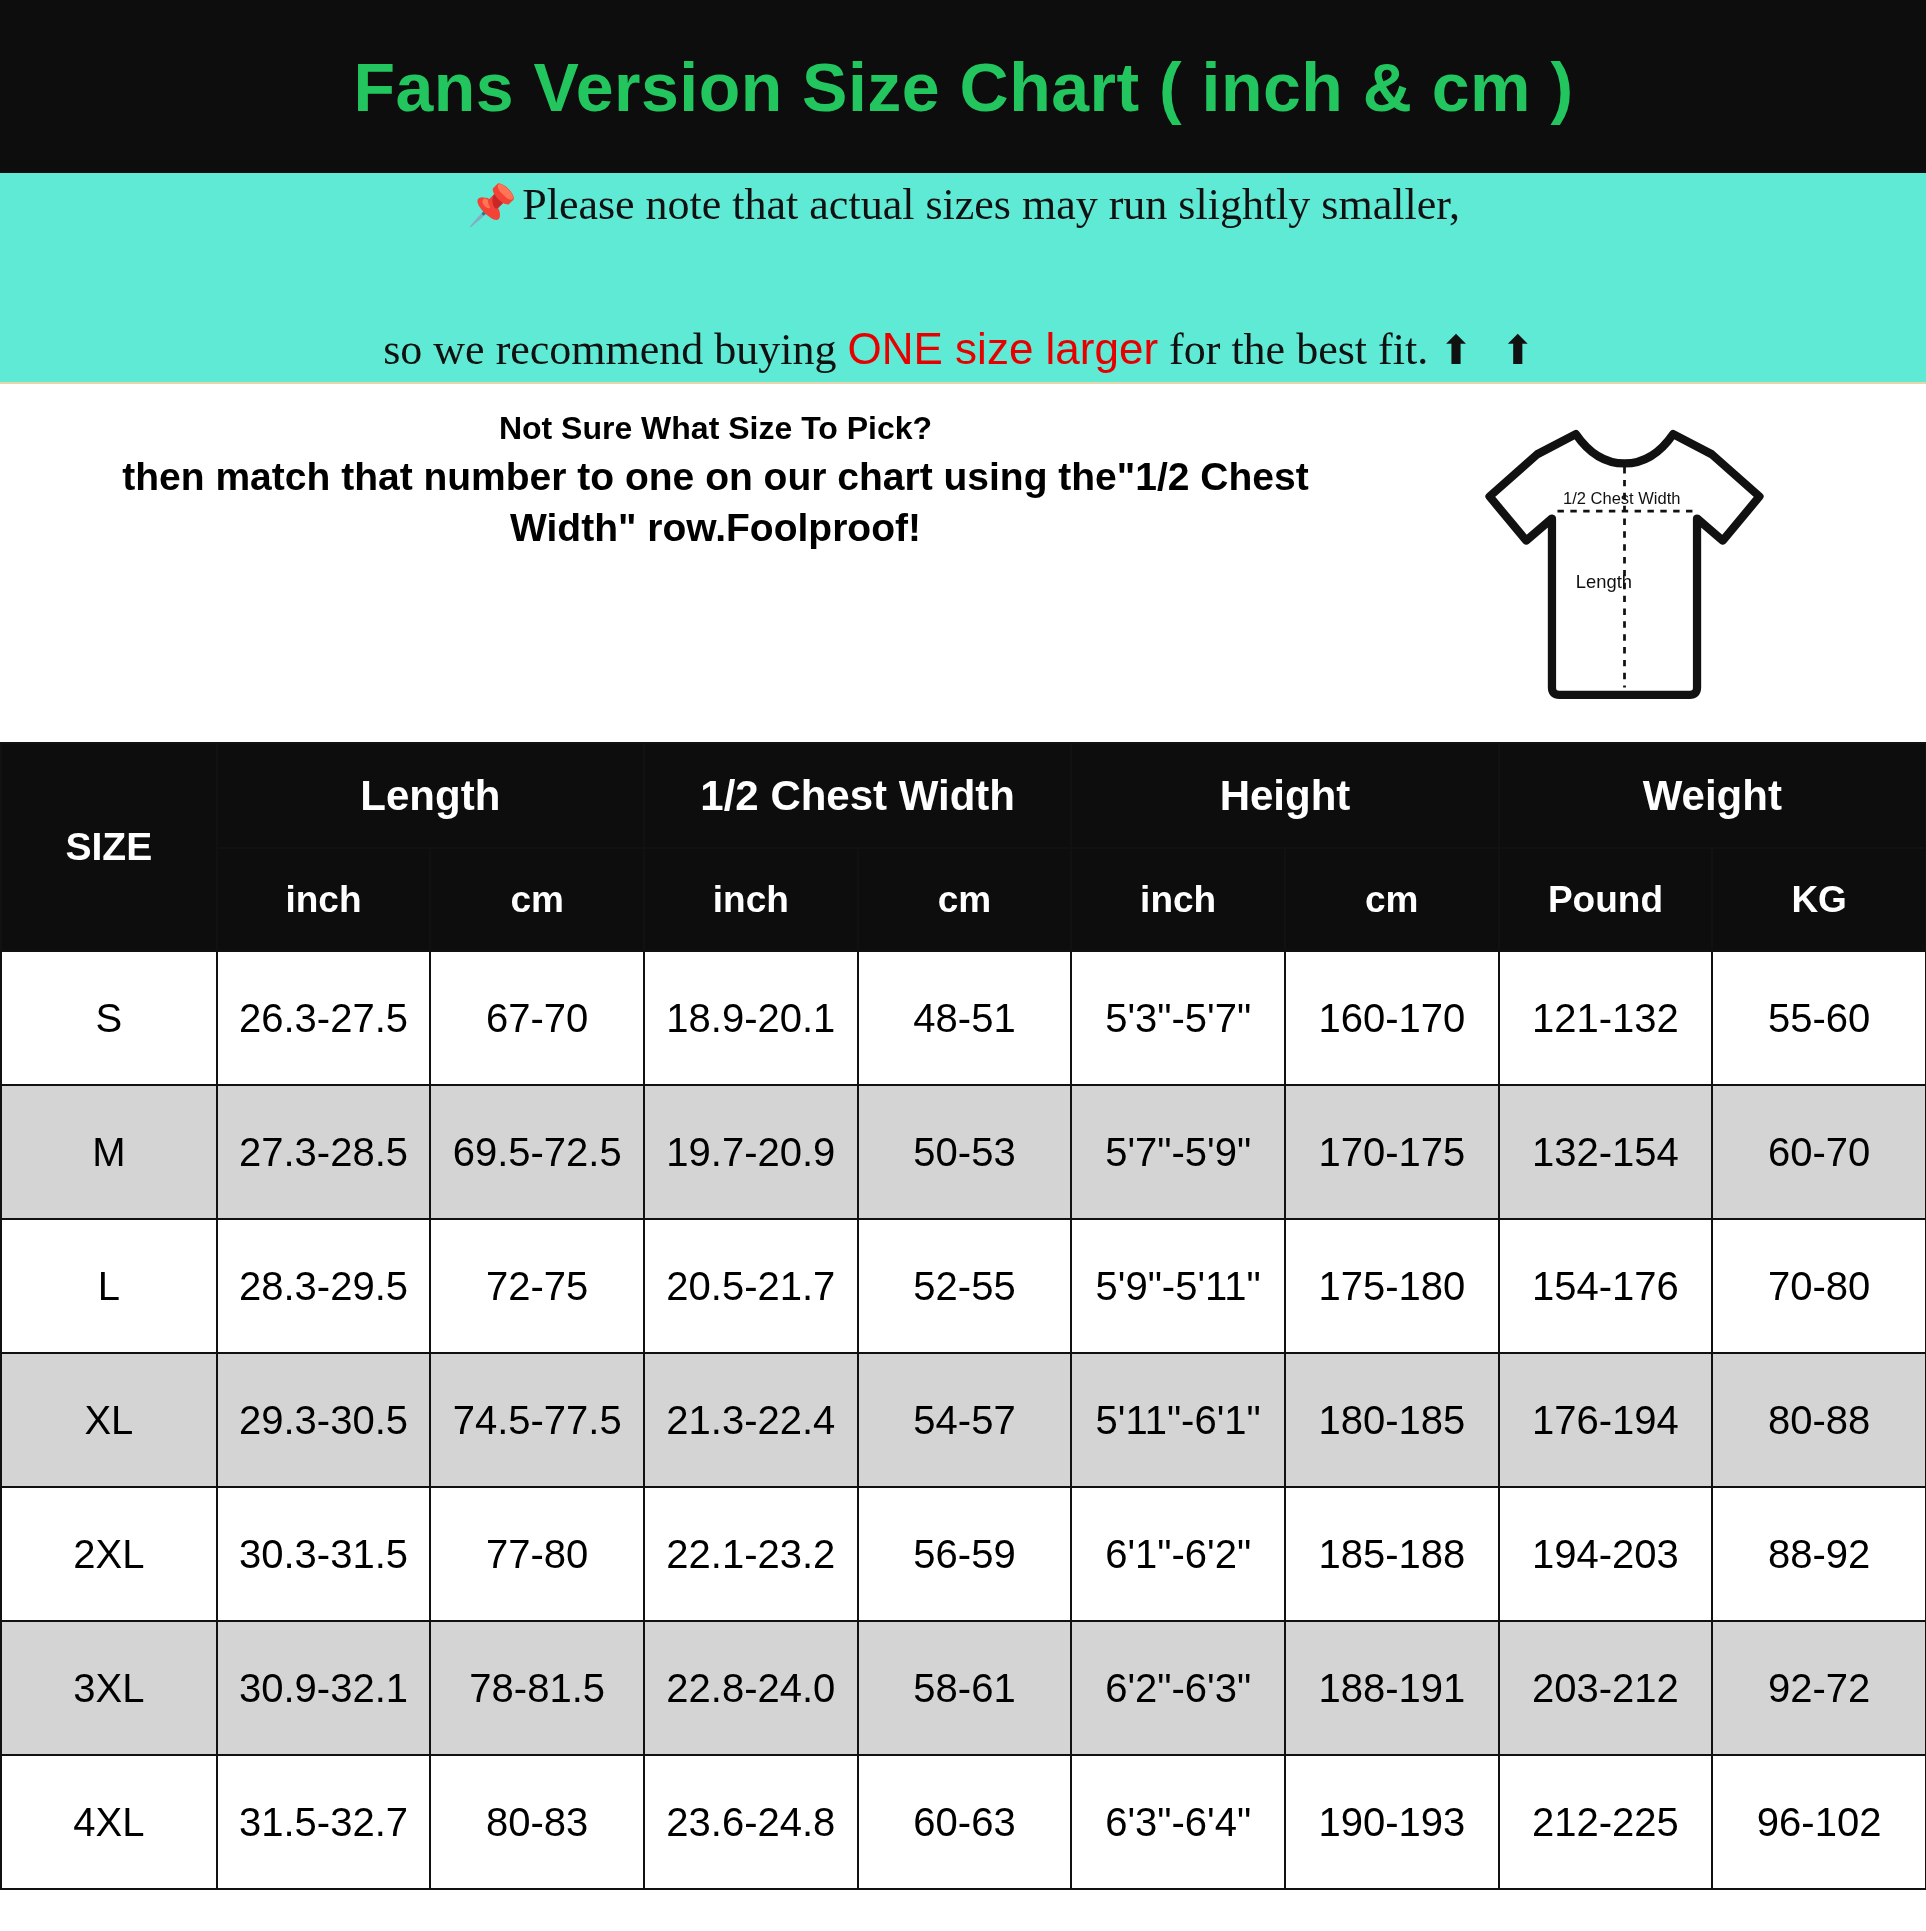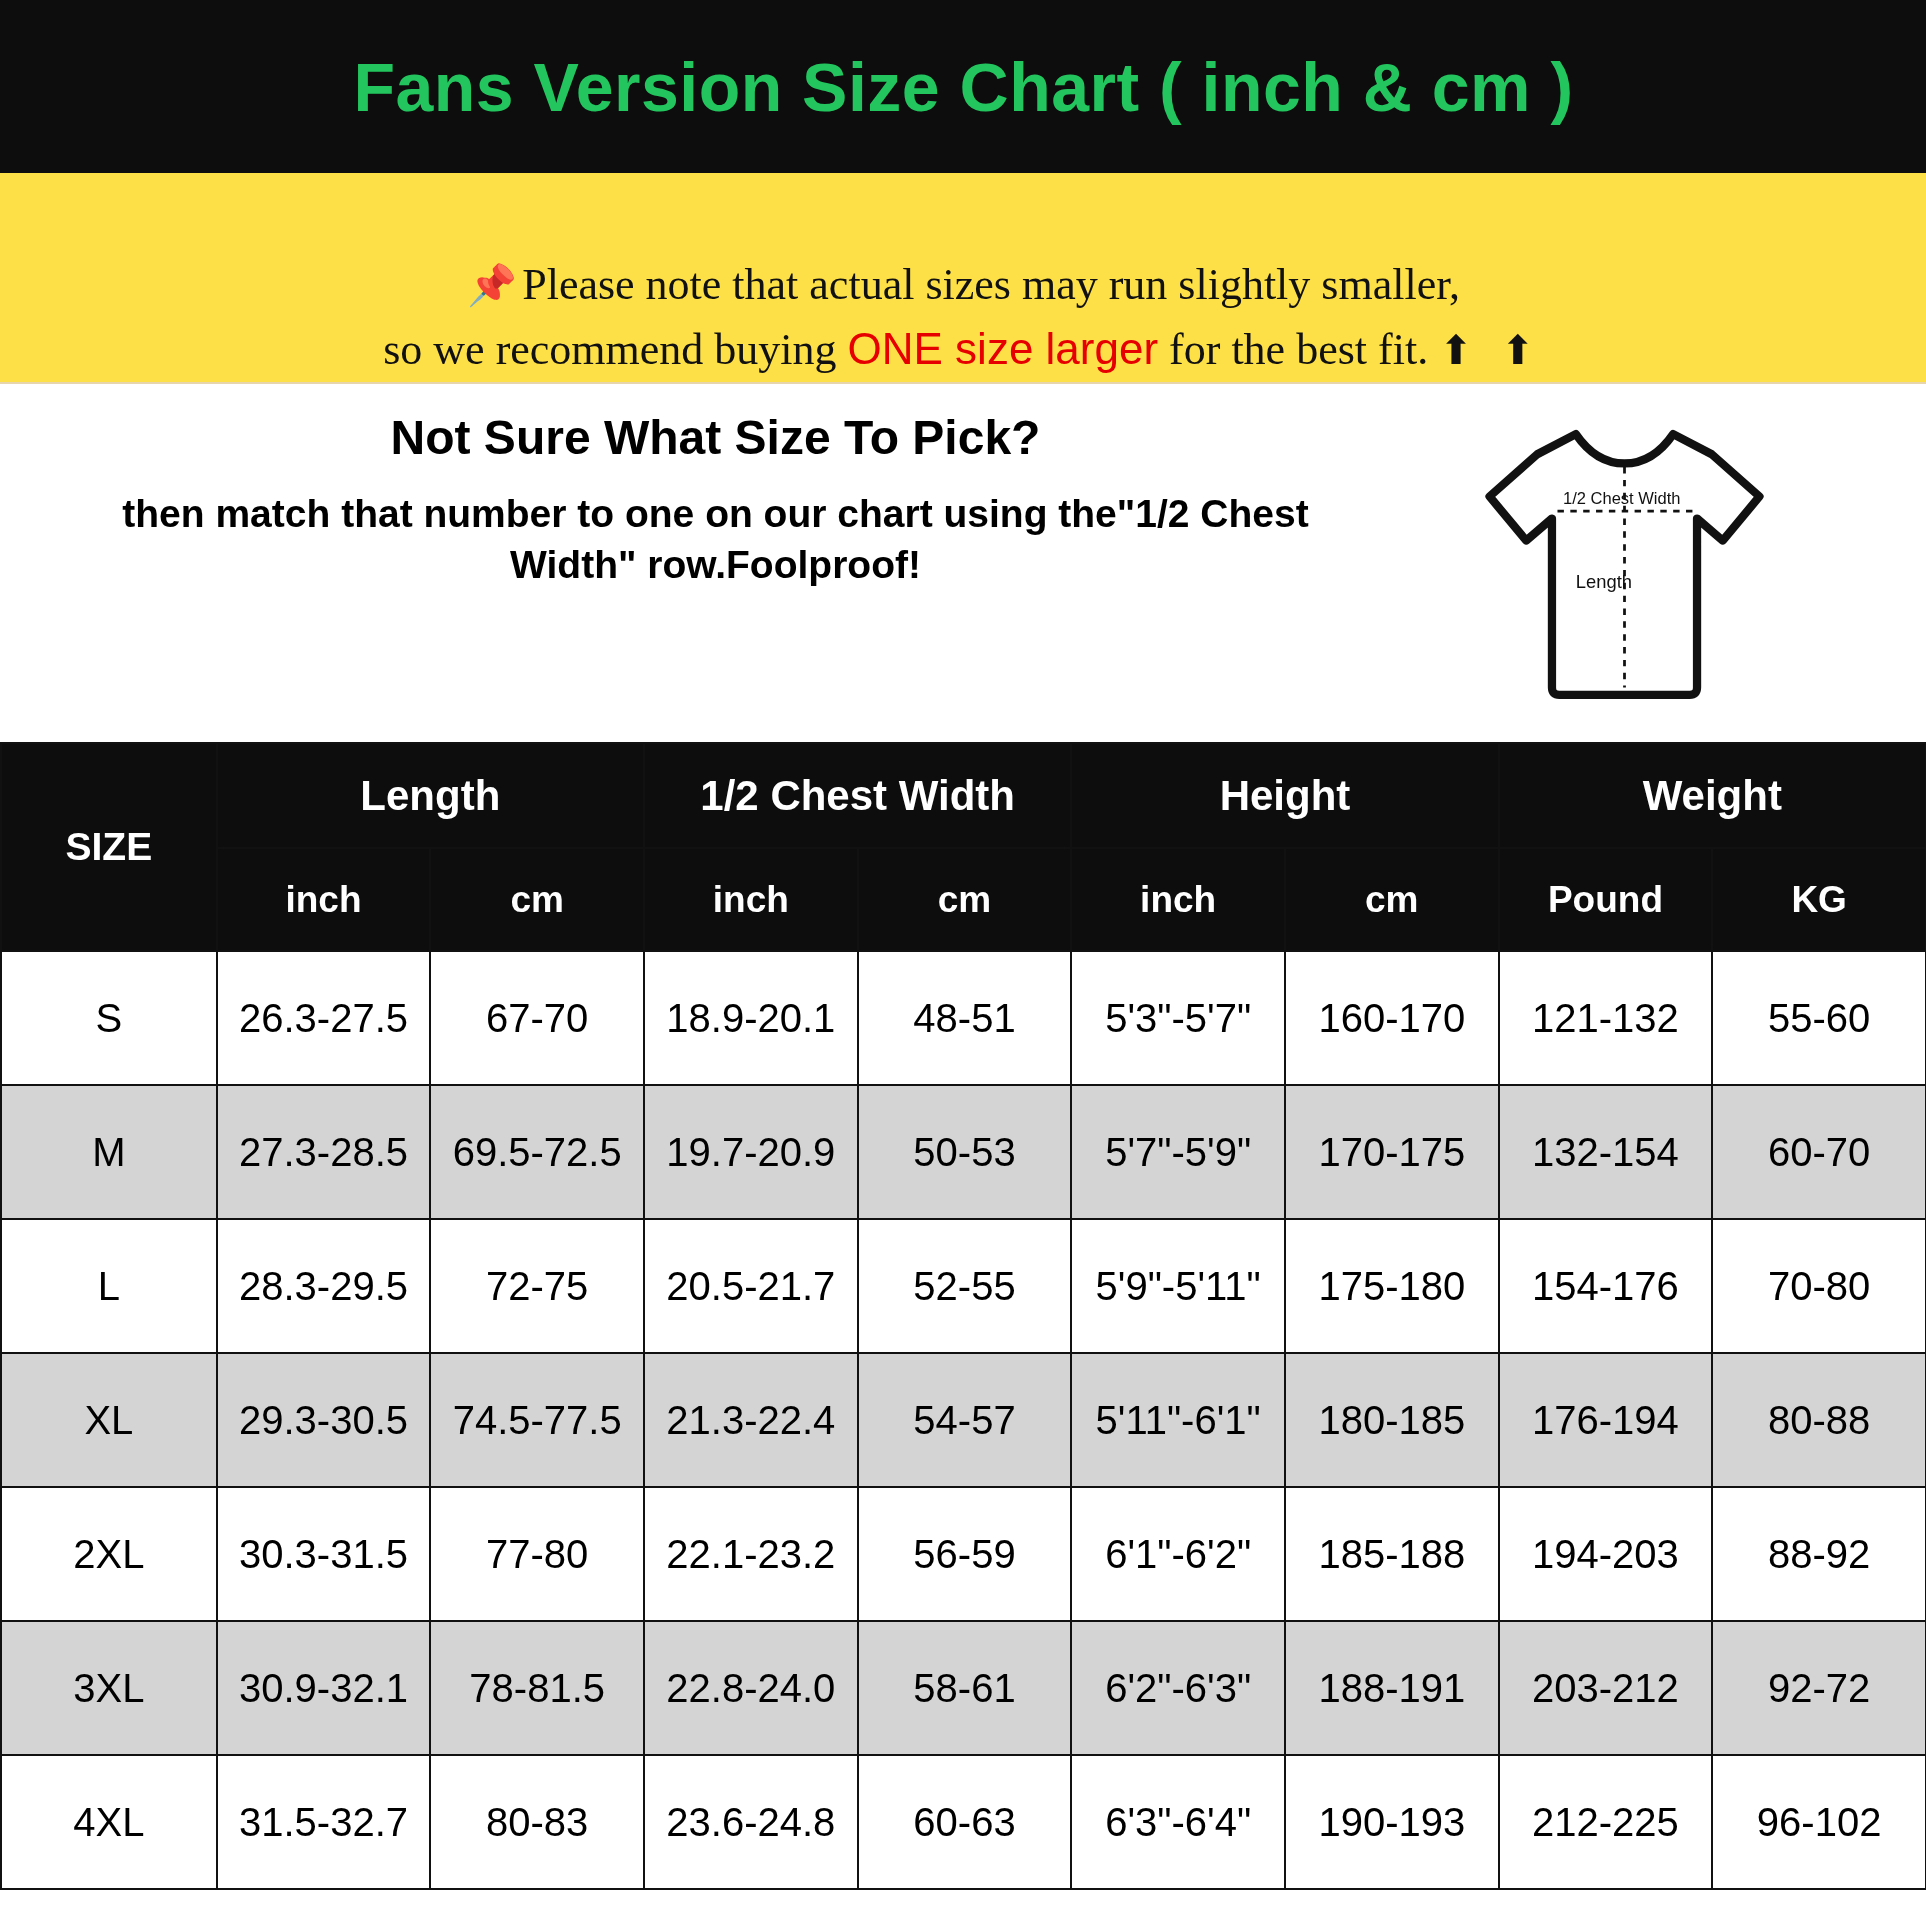--- a/index.html
+++ b/index.html
@@ -33,26 +33,26 @@
   .title-bar .title-text {
     color: #22c55e;
     font-size: 68px;
     font-weight: bold;
     letter-spacing: 0.5px;
     font-family: "Liberation Sans", sans-serif;
   }
 
   
   .note-band {
-    background: #fde047;
+    background: #5eead4;
     height: 211px;
     display: flex;
     flex-direction: column;
     align-items: center;
-    justify-content: flex-end;
+    justify-content: space-between;
     text-align: center;
     padding: 0 37px;
     box-sizing: border-box;
     border-bottom: 2.8px solid #e7d6ad;
   }
   .note-line {
     font-size: 44px;
     line-height: 1.45;
     font-family: "Liberation Serif", serif;
     color: #111111;
@@ -80,23 +80,23 @@
     padding: 16.5px 0 0 0;
     box-sizing: border-box;
     position: relative;
   }
   .help-text {
     flex: 1;
     text-align: center;
     padding: 9.2px 18.4px 0 18.4px;
   }
   .help-head {
-    font-size: 48px;
+    font-size: 32px;
     font-weight: bold;
-    margin-bottom: 23px;
+    margin-bottom: 4px;
     font-family: "Liberation Sans", sans-serif;
   }
   .help-body {
     font-size: 39px;
     font-weight: bold;
     line-height: 1.32;
     font-family: "Liberation Sans", sans-serif;
   }
   .tee-wrap {
     width: 386px;

